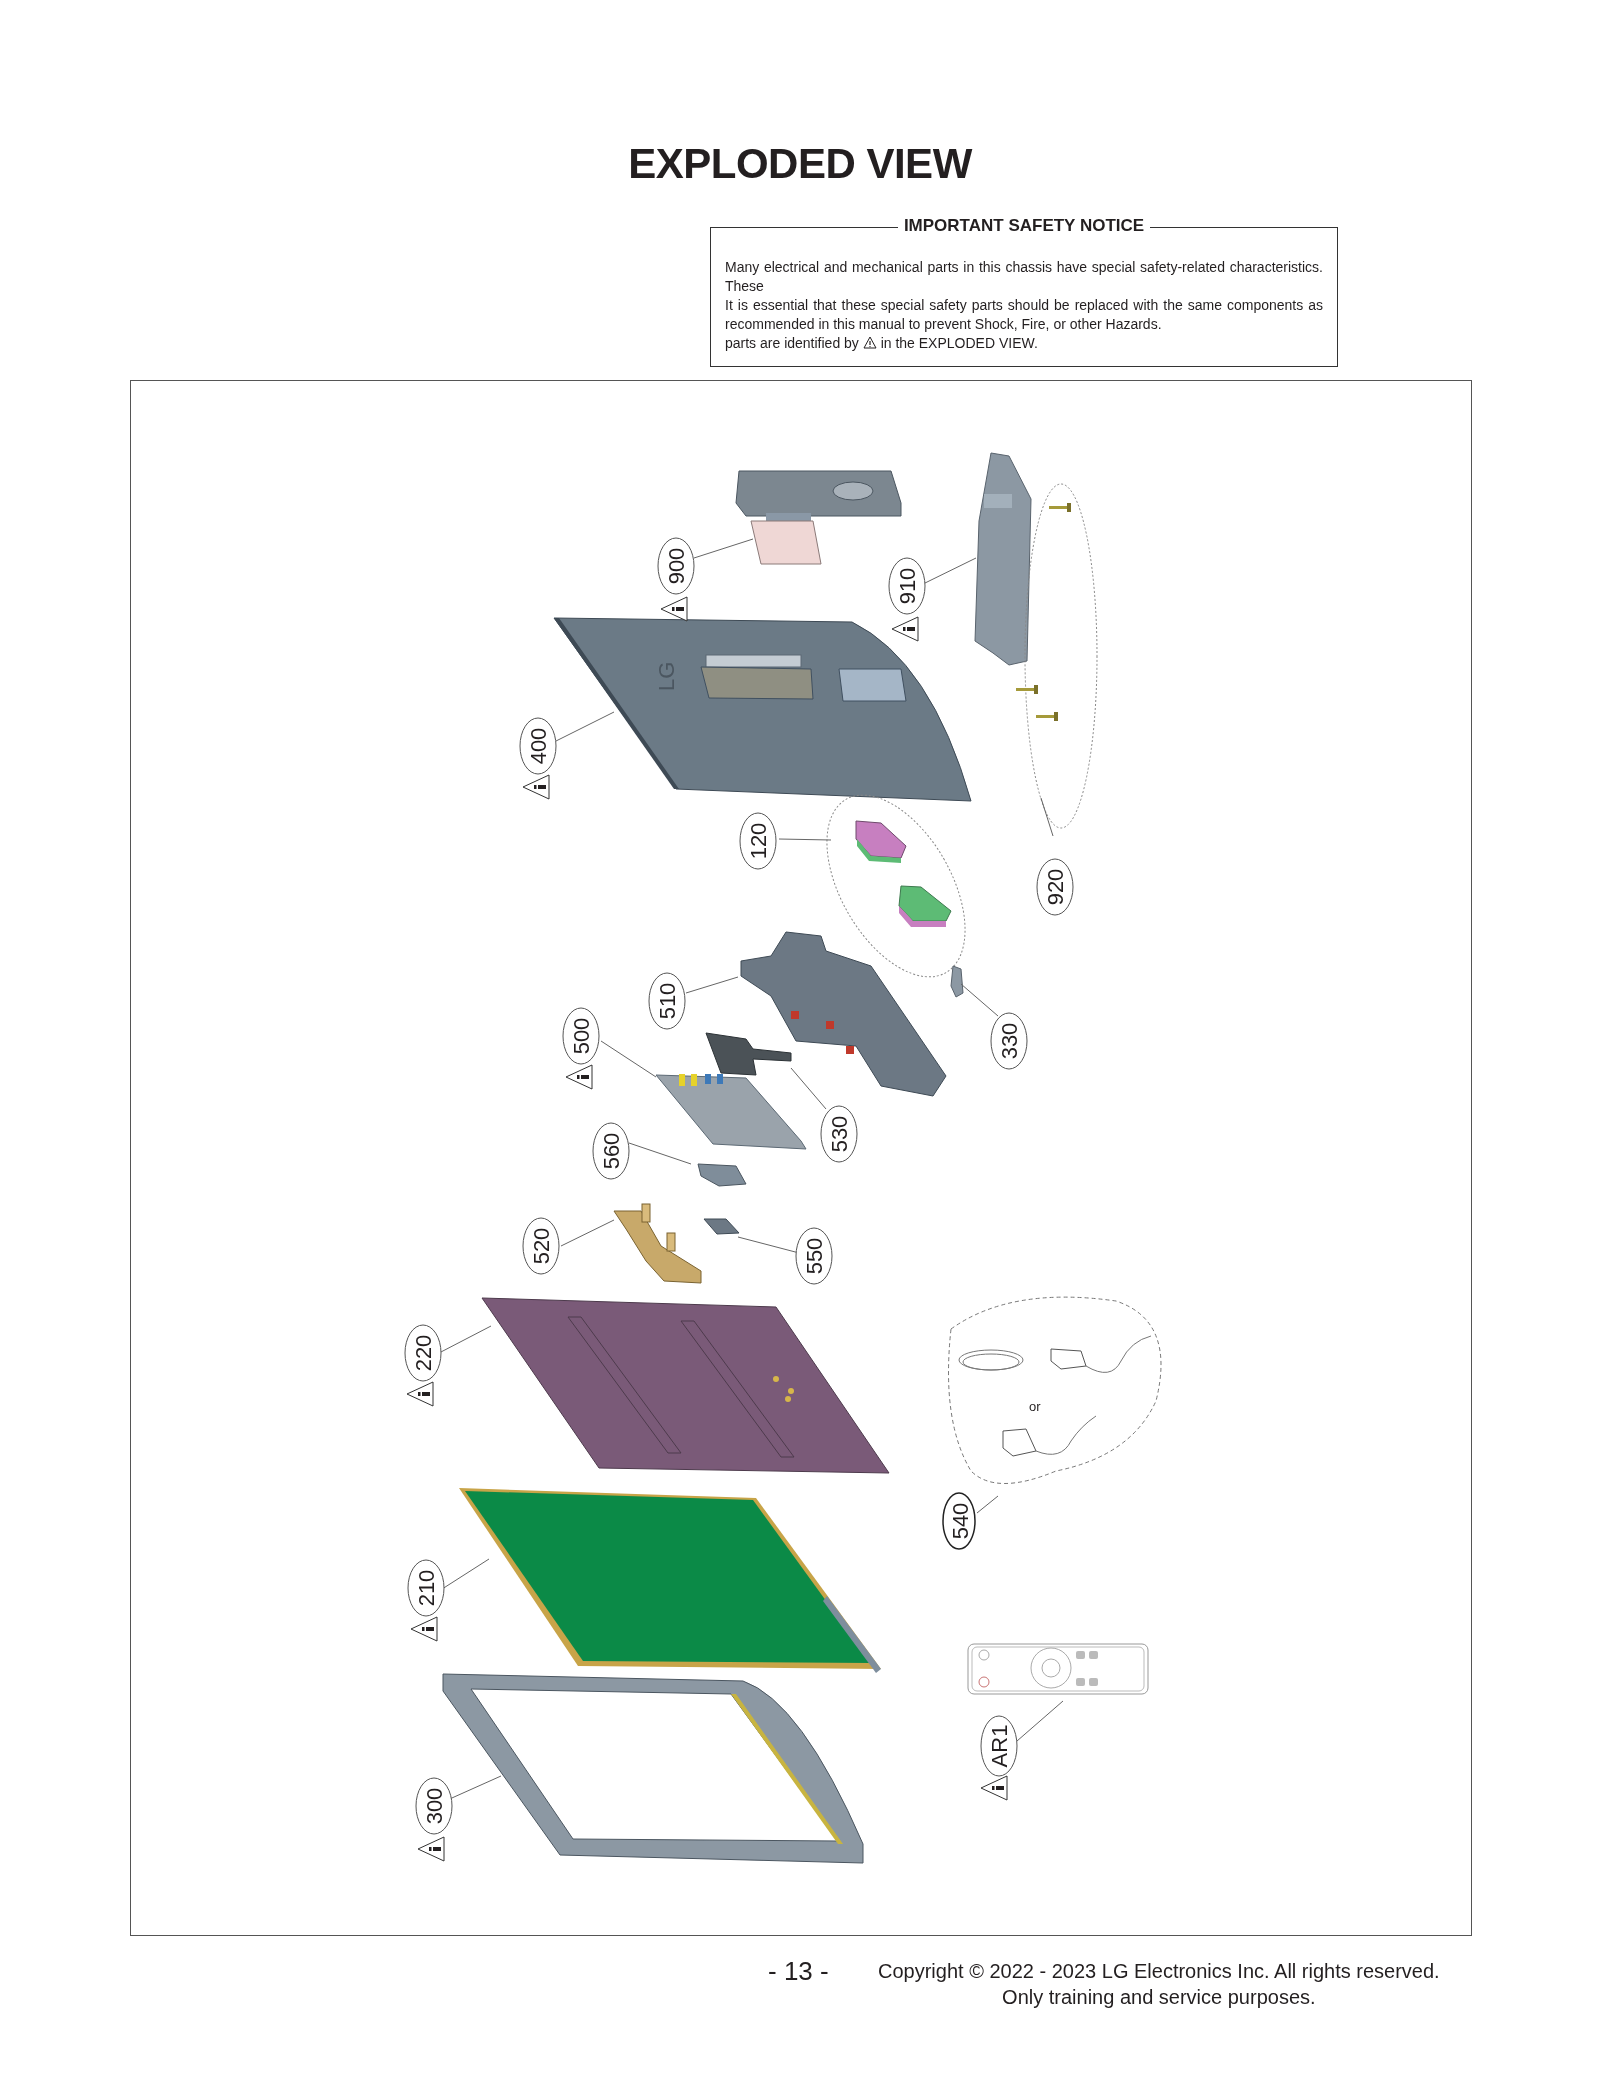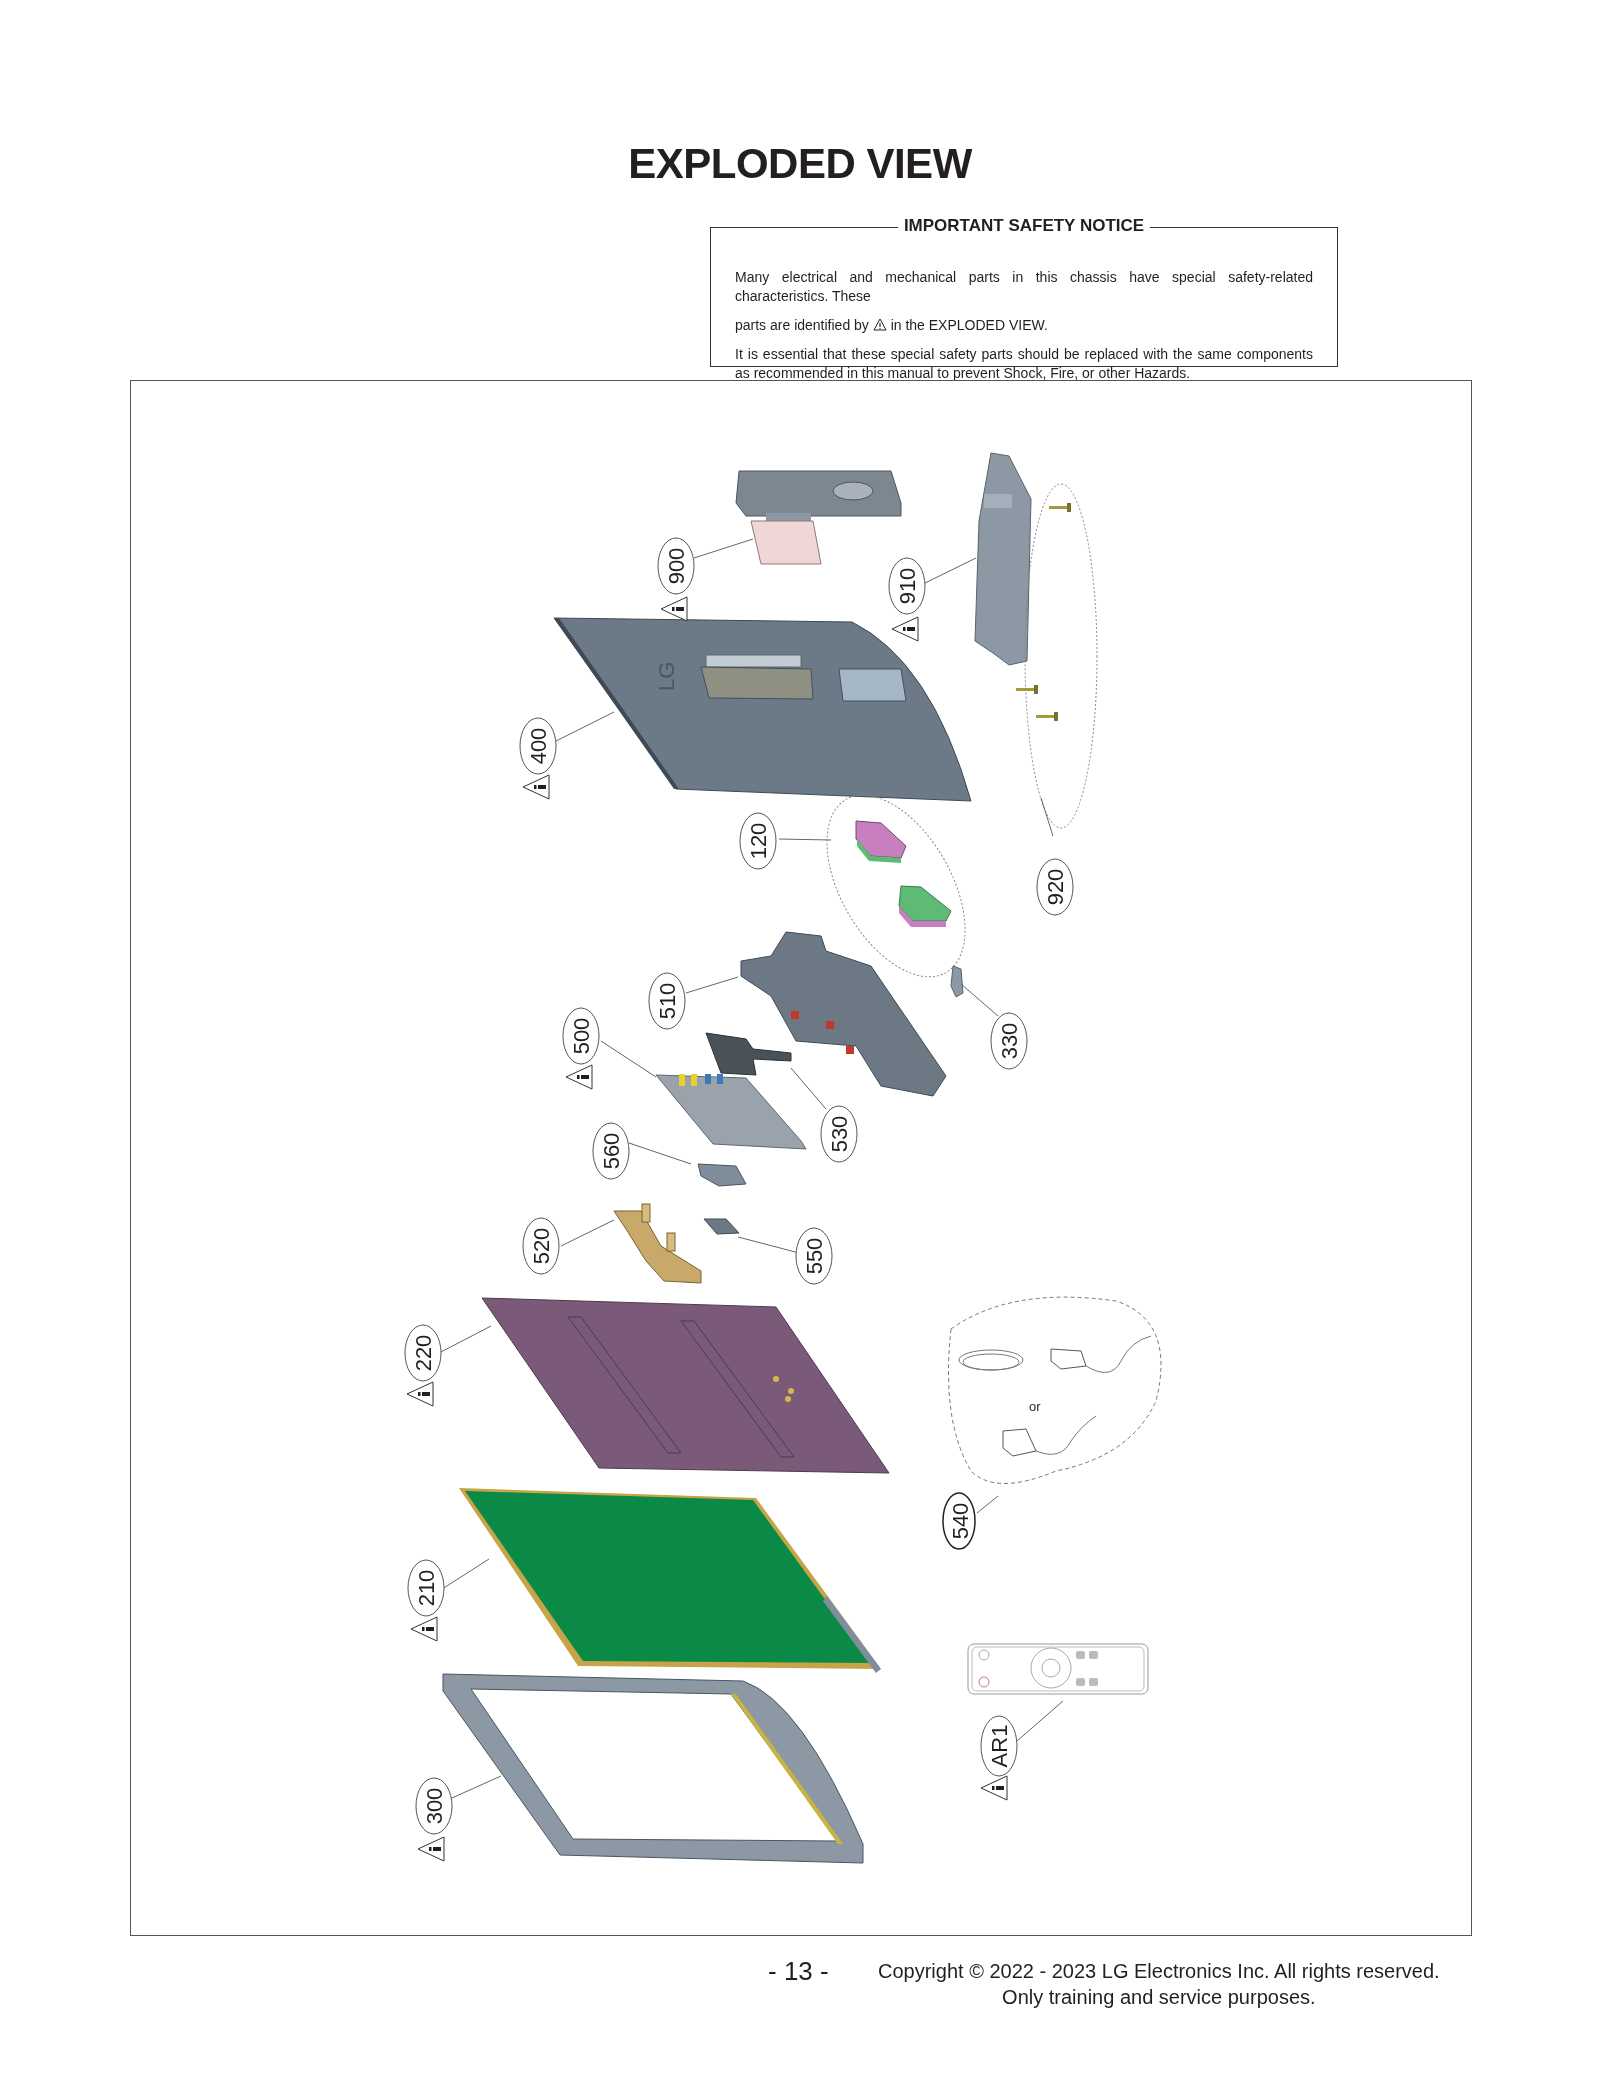--- a/index.html
+++ b/index.html
@@ -5,50 +5,50 @@
   html, body { margin:0; padding:0; background:#ffffff; }
   body { width:1600px; height:2084px; position:relative; overflow:hidden;
          font-family:"Liberation Sans", sans-serif; color:#231f20; }
   .page-title { position:absolute; left:0; width:1600px; top:140px; text-align:center;
                 font-size:42px; font-weight:bold; letter-spacing:-0.5px; }
   .notice { position:absolute; left:710px; top:227px; width:628px; height:140px;
             border:1px solid #333; box-sizing:border-box; }
   .notice-title { position:absolute; top:-12px; left:0; right:0; text-align:center; }
   .notice-title span { background:#fff; padding:0 6px; font-weight:bold; font-size:17px; }
   .notice-body { position:absolute; left:14px; right:14px; top:30px; font-size:14px; line-height:19px; text-align:justify; }
-  .notice-body p { margin:10px; }
+  .notice-body p { margin:0; }
   .diagram { position:absolute; left:130px; top:380px; width:1342px; height:1556px;
              border:1px solid #555; box-sizing:border-box; }
   .diagram svg { position:absolute; left:0; top:0; }
   .footer-page { position:absolute; left:768px; top:1956px; font-size:26px; }
   .footer-copy { position:absolute; left:878px; top:1958px; font-size:20px; line-height:26px; }
   .footer-copy p { margin:0;text-align:center; }
   .lbl { font-family:"Liberation Sans", sans-serif; font-size:22px; fill:#231f20; }
 </style>
 </head>
 <body>
 
 <div class="page-title">EXPLODED VIEW</div>
 
 <div class="notice">
   <div class="notice-title">
     <span>IMPORTANT SAFETY NOTICE</span>
   </div>
   <div class="notice-body">
     <p>Many electrical and mechanical parts in this chassis have special safety-related characteristics. These</p>
+    <p>It is essential that these special safety parts should be replaced with the same components as recommended in this manual to prevent Shock, Fire, or other Hazards.</p>
     <p>
       <span>parts are identified by</span>
       <svg width="14" height="13" viewBox="0 0 14 13" style="vertical-align:-1px">
           <polygon points="7,1 13,12 1,12" fill="none" stroke="#231f20" stroke-width="1"></polygon>
           <line x1="7" y1="5" x2="7" y2="9" stroke="#231f20" stroke-width="1.2"></line>
           <circle cx="7" cy="10.6" r="0.7" fill="#231f20"></circle>
         </svg>
       <span>in the EXPLODED VIEW.</span>
     </p>
-    <p>It is essential that these special safety parts should be replaced with the same components as recommended in this manual to prevent Shock, Fire, or other Hazards.</p>
   </div>
 </div>
 
 <div class="diagram">
   <svg width="1342" height="1556" viewBox="130 380 1342 1556" xmlns="http://www.w3.org/2000/svg">
     <defs>
       <g id="warn">
         <polygon points="0,0 26,-12 26,12" fill="#fff" stroke="#333" stroke-width="1"></polygon>
         <rect x="15" y="-2" width="8" height="4" fill="#231f20"></rect>
         <rect x="11" y="-2" width="2.5" height="4" fill="#231f20"></rect>

